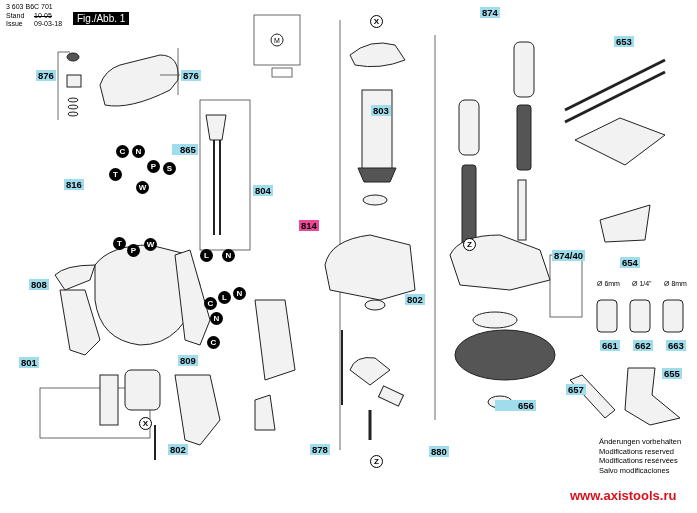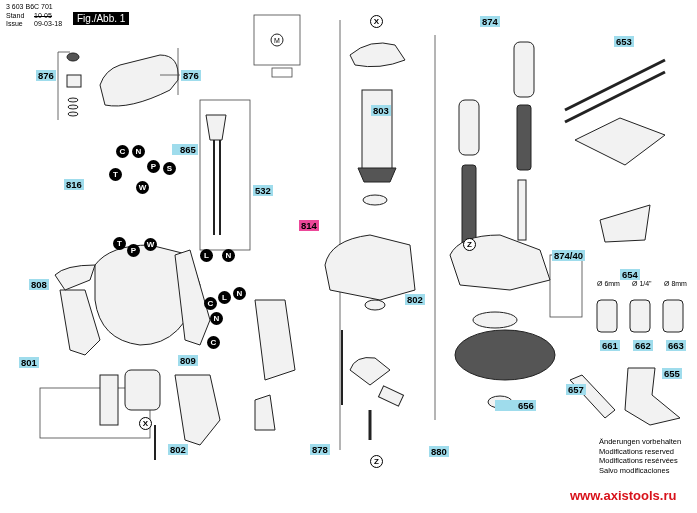--- a/index.html
+++ b/index.html
@@ -114,35 +114,35 @@
   </g>
 
   <path class="part" d="M570 380 L582 375 L615 410 L605 418 Z"></path>
   <path class="part" d="M628 368 L655 368 L652 395 L680 418 L650 425 L625 410 Z"></path>
 </svg>
 
 <div class="lbl" style="left:36px;top:70px;">876</div>
 <div class="lbl" style="left:181px;top:70px;">876</div>
 <div class="lbl" style="left:172px;top:144px;padding-left:8px;">865</div>
 <div class="lbl" style="left:64px;top:179px;">816</div>
-<div class="lbl" style="left:253px;top:185px;">532</div>
+<div class="lbl" style="left:253px;top:185px;">804</div>
 <div class="lbl" style="left:29px;top:279px;">808</div>
 <div class="lbl" style="left:178px;top:355px;">809</div>
 <div class="lbl" style="left:19px;top:357px;">801</div>
 <div class="lbl" style="left:168px;top:444px;">802</div>
 <div class="lbl" style="left:310px;top:444px;">878</div>
 <div class="lbl" style="left:327px;top:105px;margin-left:44px;">803</div>
 <div class="lbl red" style="left:299px;top:220px;">814</div>
 <div class="lbl" style="left:405px;top:294px;">802</div>
 <div class="lbl" style="left:429px;top:446px;">880</div>
-<div class="lbl" style="left:480px;top:16px;">874</div>
+<div class="lbl" style="left:480px;top:7px;">874</div>
 <div class="lbl" style="left:552px;top:250px;">874/40</div>
 <div class="lbl" style="left:495px;top:400px;padding-left:23px;">656</div>
 <div class="lbl" style="left:614px;top:36px;">653</div>
-<div class="lbl" style="left:620px;top:269px;">654</div>
+<div class="lbl" style="left:620px;top:257px;">654</div>
 <div class="lbl" style="left:600px;top:340px;">661</div>
 <div class="lbl" style="left:633px;top:340px;">662</div>
 <div class="lbl" style="left:666px;top:340px;">663</div>
 <div class="lbl" style="left:662px;top:368px;">655</div>
 <div class="lbl" style="left:566px;top:384px;">657</div>
 
 <div class="circ" style="left:116px;top:145px;">C</div>
 <div class="circ" style="left:132px;top:145px;">N</div>
 <div class="circ" style="left:147px;top:160px;">P</div>
 <div class="circ" style="left:163px;top:162px;">S</div>

